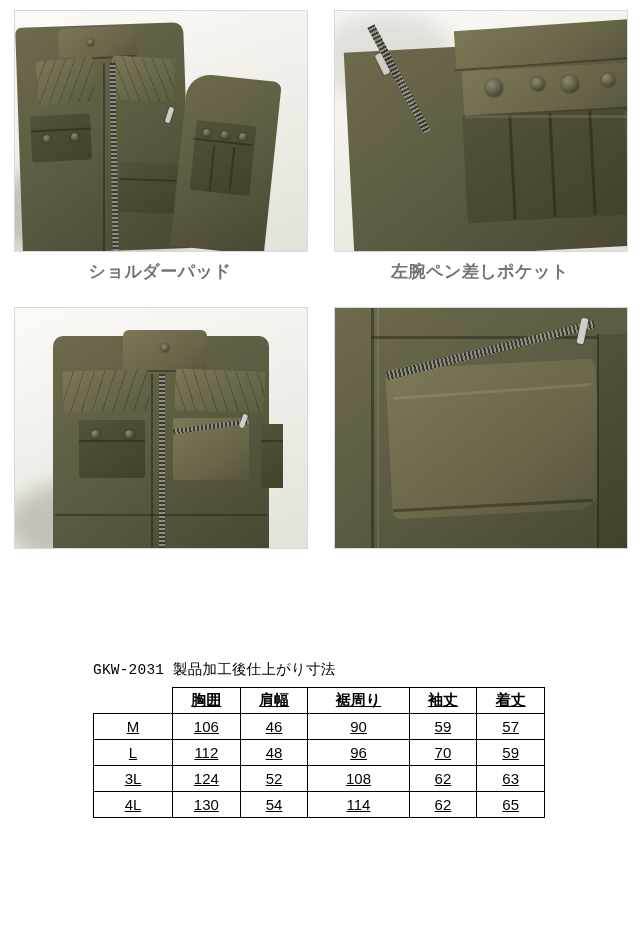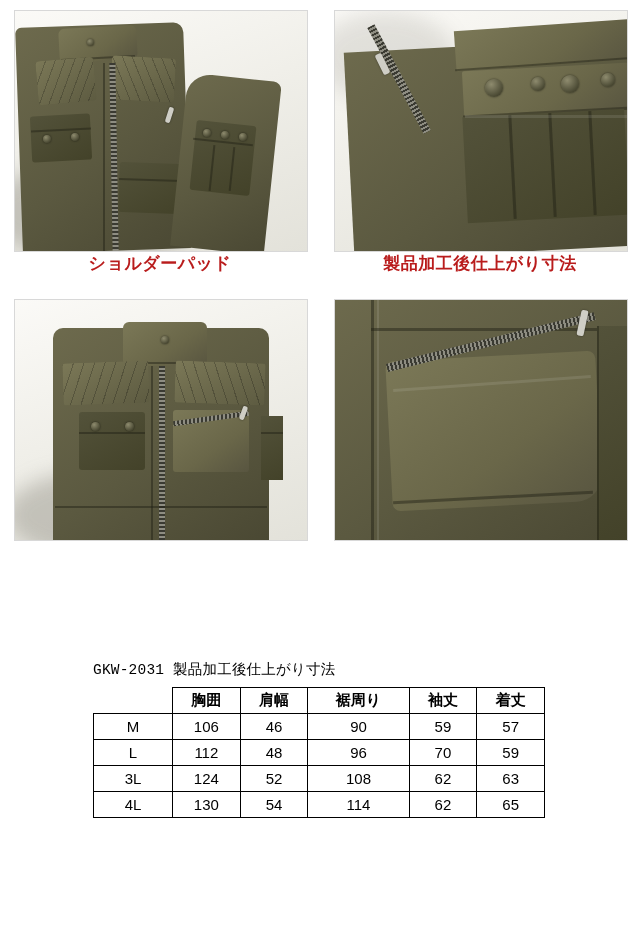--- a/index.html
+++ b/index.html
@@ -42,22 +42,22 @@
     height: 240px;
     border: 1px solid #d8d8d8;
     background: #f3f2ef;
     overflow: hidden;
   }
   .caption {
     text-align: center;
     font-size: 17px;
     font-weight: bold;
     letter-spacing: 0.5px;
-    padding: 0 0 14px 0;
-    color: #b91c1c;
+    padding: 8px 0 14px 0;
+    color: #737373;
   }
 
   
   .bg-sweep {
     position: absolute;
     inset: 0;
     background:
       linear-gradient(160deg, #fbfaf7 0%, #f0efe9 45%, #e3e2dA 100%);
   }
   .shadow-blob {
@@ -133,20 +133,21 @@
     width: 452px;
     font-size: 15px;
   }
   table.size-table th,
   table.size-table td {
     border: 1px solid #000000;
     height: 25px;
     text-align: center;
     font-weight: normal;
     padding: 0;
+    text-decoration: underline;
   }
   table.size-table thead th {
     font-weight: bold;
   }
   table.size-table thead th.corner {
     border-top: none;
     border-left: none;
   }
   table.size-table tbody th {
     width: 78px;
@@ -223,21 +224,21 @@
           <div class="btn-dot" style="left:196px; top:66px; width:14px; height:14px;"></div>
           <div class="btn-dot" style="left:226px; top:64px; width:18px; height:18px;"></div>
           <div class="btn-dot" style="left:266px; top:62px; width:14px; height:14px;"></div>
 
           <div class="fabric fabric-dark" style="left:130px; top:102px; width:162px; height:106px; transform:rotate(-3deg);"></div>
           <div class="seam" style="left:176px; top:104px; width:3px; height:104px; transform:rotate(-3deg);"></div>
           <div class="seam" style="left:216px; top:102px; width:3px; height:104px; transform:rotate(-3deg);"></div>
           <div class="seam" style="left:256px; top:100px; width:3px; height:104px; transform:rotate(-3deg);"></div>
           <div class="hl" style="left:130px; top:104px; width:162px; height:3px;"></div>
         </div>
-        <div class="caption">製品加工後仕上がり寸法</div>
+        <div class="caption">左腕ペン差しポケット</div>
       </div>
     </div>
 
     <div class="photo-row">
 
       <div class="photo-cell">
         <div class="photo-frame">
           <div class="bg-sweep"></div>
           <div class="shadow-blob" style="left:-10px; top:170px; width:200px; height:90px;"></div>
 

